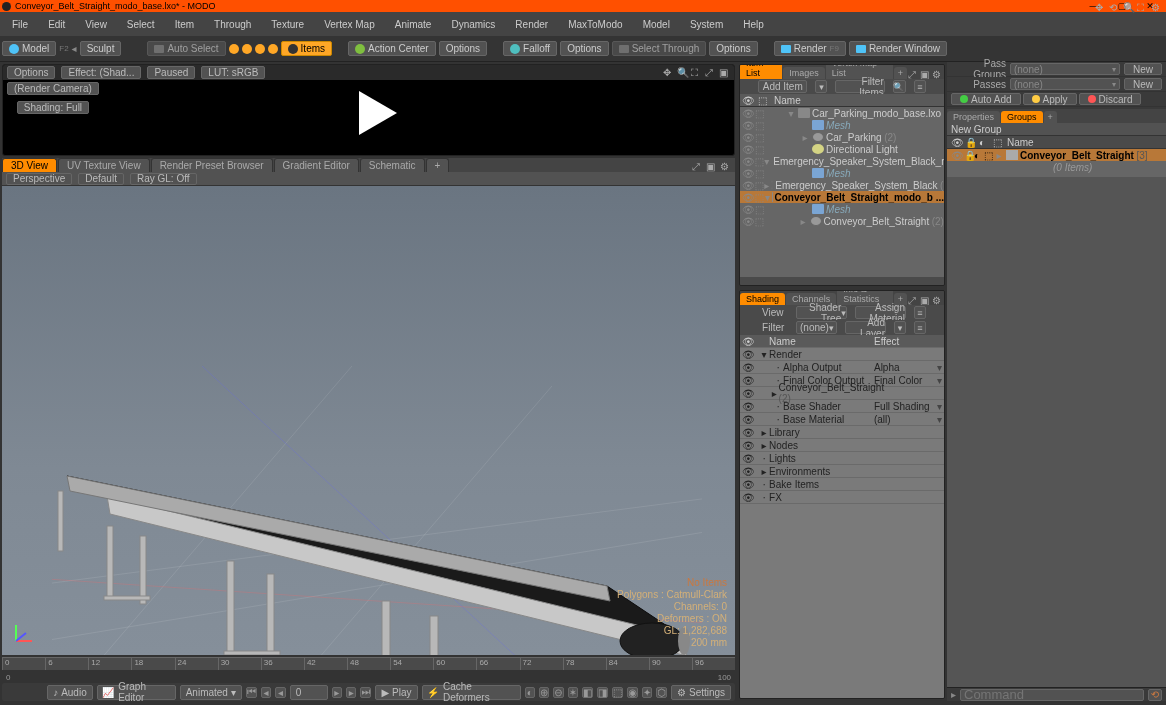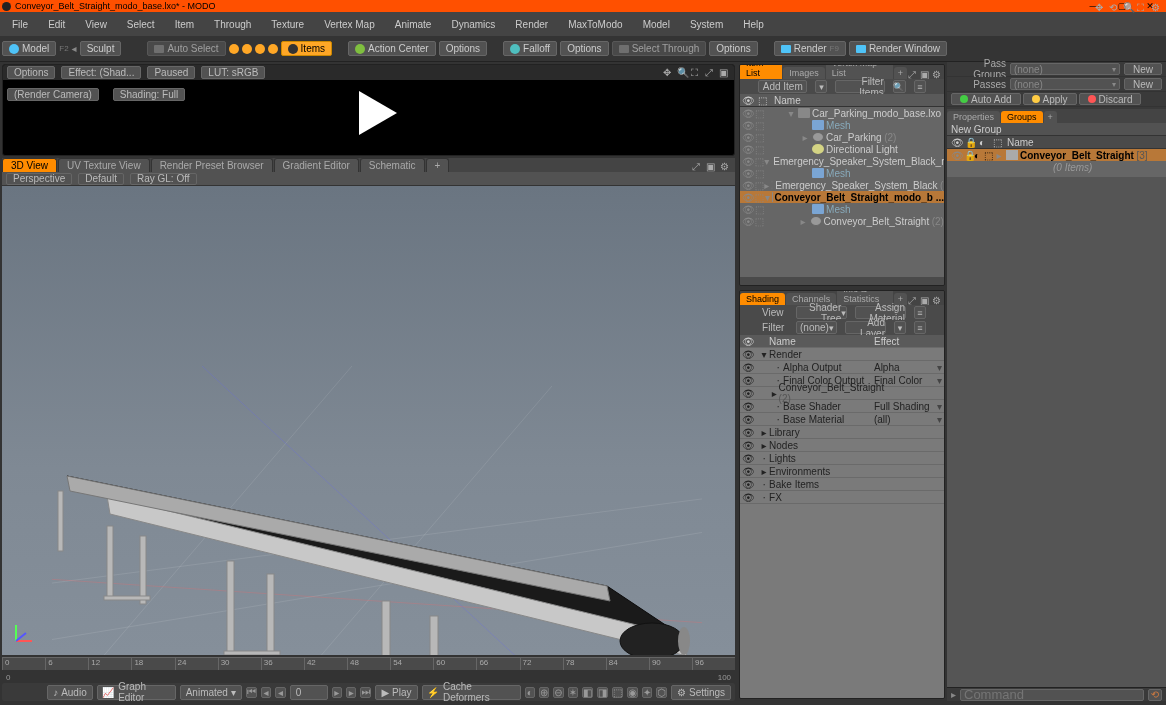--- a/index.html
+++ b/index.html
@@ -21,21 +21,21 @@
 .tb-icon.orange { background:#ffa726; }
 .tb-icon.square { border-radius:1px; width:10px; height:8px; }
 
 .main-layout { display:flex; height:calc(100% - 66px); }
 .left-col { width:755px; display:flex; flex-direction:column; }
 .center-col { width:215px; display:flex; flex-direction:column; overflow:hidden; }
 .right-col { flex:1; display:flex; flex-direction:column; background:#393939; }
 
 .preview-panel { height:92px; margin:2px; border:1px solid #222; background:#000; position:relative; border-radius:3px; overflow:hidden; }
 .preview-bar { display:flex; align-items:center; gap:6px; padding:2px 4px; background:rgba(60,60,60,.7); position:absolute; top:0; left:0; right:0; height:15px; z-index:2; }
-.preview-sub { display:flex; align-items:center; gap:14px; padding:2px 4px; position:absolute; top:15px; left:0; height:28px; z-index:2; }
+.preview-sub { display:flex; align-items:center; gap:6px; padding:2px 4px; position:absolute; top:15px; left:0; height:28px; z-index:2;flex-direction:column; }
 .pill { background:#525252; border:1px solid #666; border-radius:2px; padding:0 6px; height:13px; display:flex; align-items:center; color:#bbb; }
 .preview-icons { position:absolute; top:2px; right:4px; display:flex; gap:3px; z-index:2; }
 .preview-icons span { width:11px; height:11px; color:#aaa; }
 .play-tri { position:absolute; left:356px; top:26px; width:0; height:0; border-left:38px solid #fff; border-top:22px solid transparent; border-bottom:22px solid transparent; }
 
 .viewport-tabs { height:14px; background:#444; display:flex; align-items:flex-end; margin:0 2px; }
 .vtab { padding:1px 8px; background:#525252; border-top-left-radius:3px; border-top-right-radius:3px; margin-right:1px; color:#aaa; border:1px solid #333; border-bottom:none; }
 .vtab.active { background:#FF8C00; color:#000; }
 .vtab-icons { margin-left:auto; display:flex; gap:3px; padding-right:4px; }
 .vtab-icons span { width:11px; height:11px; color:#aaa; }
@@ -81,21 +81,21 @@
 .tree-row .icon { width:12px; height:10px; margin:0 2px; }
 .tree-row .indent { display:inline-block; }
 .icon-scene { background:#888; border-radius:1px; }
 .icon-mesh { background:#7aa5d4; border-radius:1px; }
 .icon-loc { background:#999; border-radius:50%; border:1px solid #666; }
 .icon-light { background:#d4d484; border-radius:50%; }
 .icon-folder { background:#aaa; }
 .icon-shader { background:#4aa; border-radius:2px; }
 .icon-mat { background:#aa6; border-radius:50%; }
 .label-bold { font-weight:bold; }
-.label-italic { color:#8ab; }
+.label-italic { font-style:italic; color:#8ab; }
 .panel-scroll { height:8px; background:#4a4a4a; }
 
 
 .right-row { height:15px; display:flex; align-items:center; padding:0 4px; gap:4px; border-bottom:1px solid #333; background:#3a3a3a; }
 .right-row label { text-align:right; flex:0 0 55px; color:#aaa; }
 .right-row .dd { flex:1; background:#525252; border:1px solid #666; height:12px; border-radius:2px; display:flex; align-items:center; padding:0 3px; color:#888; font-size:9px; position:relative; }
 .right-row .dd::after { content:"▾"; position:absolute; right:3px; font-size:8px; }
 .right-row .btn { padding:0 8px; background:#525252; border:1px solid #666; height:12px; border-radius:2px; display:flex; align-items:center; color:#bbb; }
 .btn .gicon { width:8px; height:8px; border-radius:50%; margin-right:3px; }
 .btn.auto .gicon { background:#4c4; }
@@ -303,20 +303,28 @@
          <ellipse cx="334" cy="402" rx="7" ry="2.5"></ellipse>
             <ellipse cx="382" cy="410" rx="7" ry="2.5"></ellipse>
         </g>
       </svg>
       <div class="axis-widget">
         <svg width="24" height="24">
             <line x1="4" y1="20" x2="4" y2="4" stroke="#5f5" stroke-width="2"></line>
             <line x1="4" y1="20" x2="20" y2="20" stroke="#f55" stroke-width="2"></line>
             <line x1="4" y1="20" x2="14" y2="12" stroke="#55f" stroke-width="2"></line>
           </svg>
+      </div>
+      <div class="vp-stats">
+        <div class="noitems">No Items</div>
+        <div>Polygons : Catmull-Clark</div>
+        <div>Channels: 0</div>
+        <div>Deformers : ON</div>
+        <div>GL: 1,282,688</div>
+        <div>200 mm</div>
       </div>
     </div>
 
     <div class="timeline">
       <div class="timeline-ruler" id="tlruler">
           <span>0</span>
           <span>6</span>
           <span>12</span>
           <span>18</span>
           <span>24</span>

